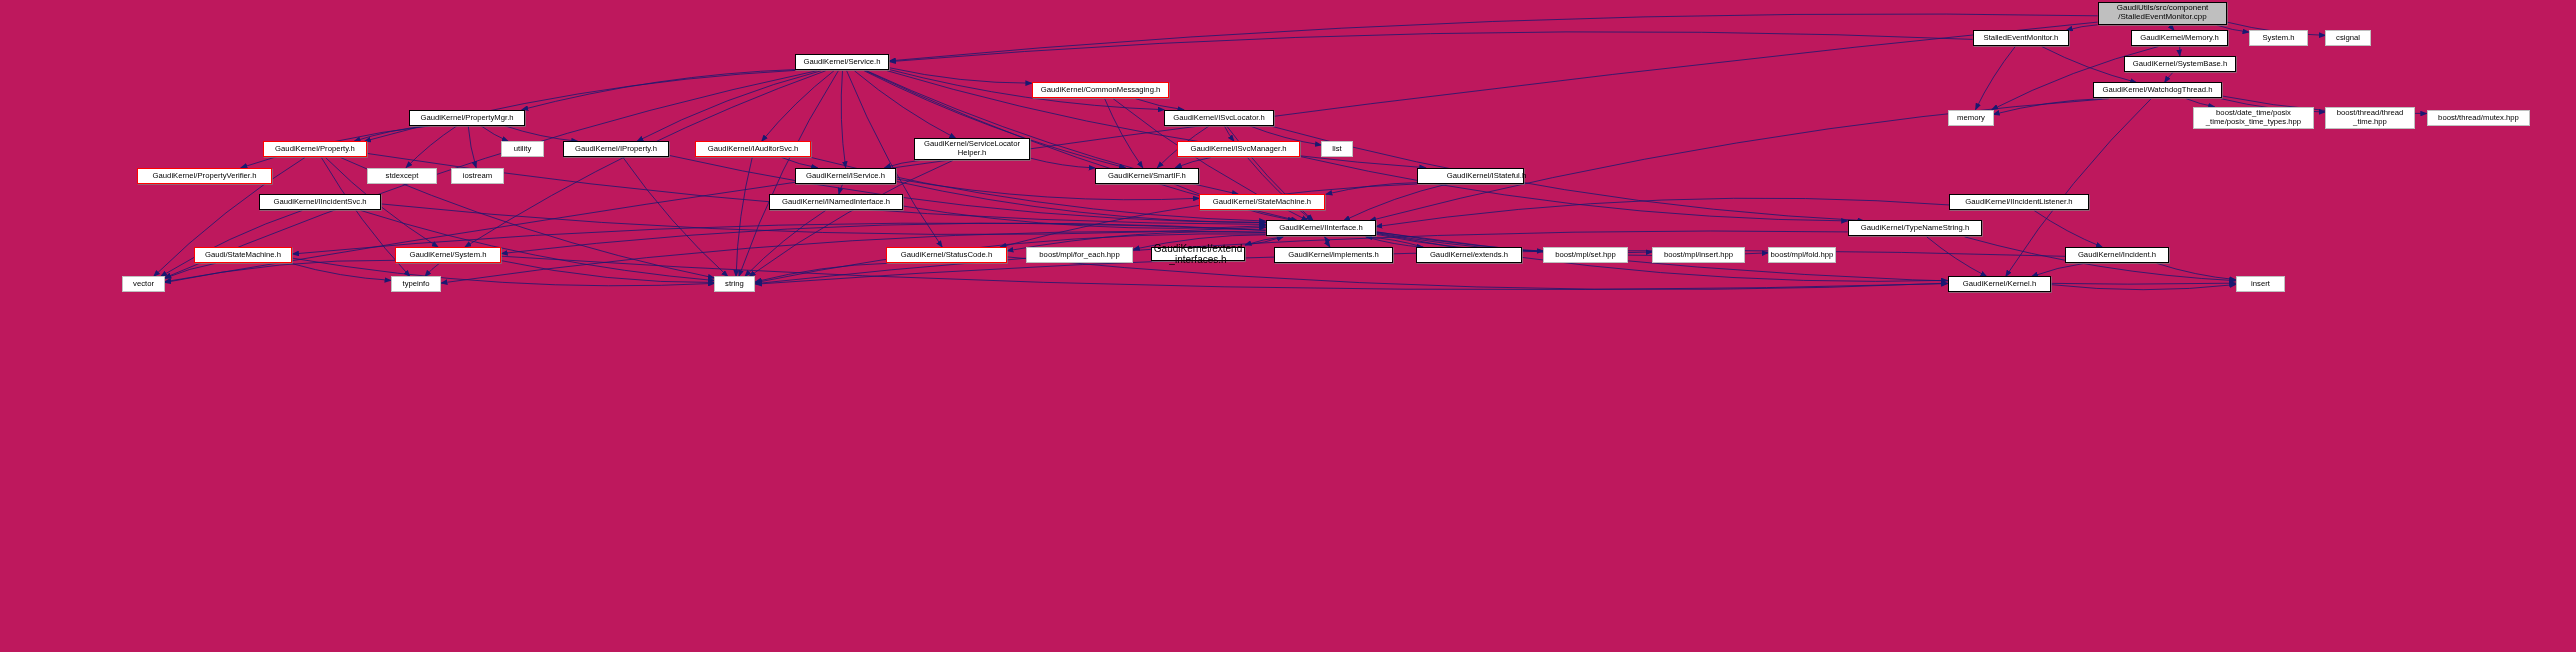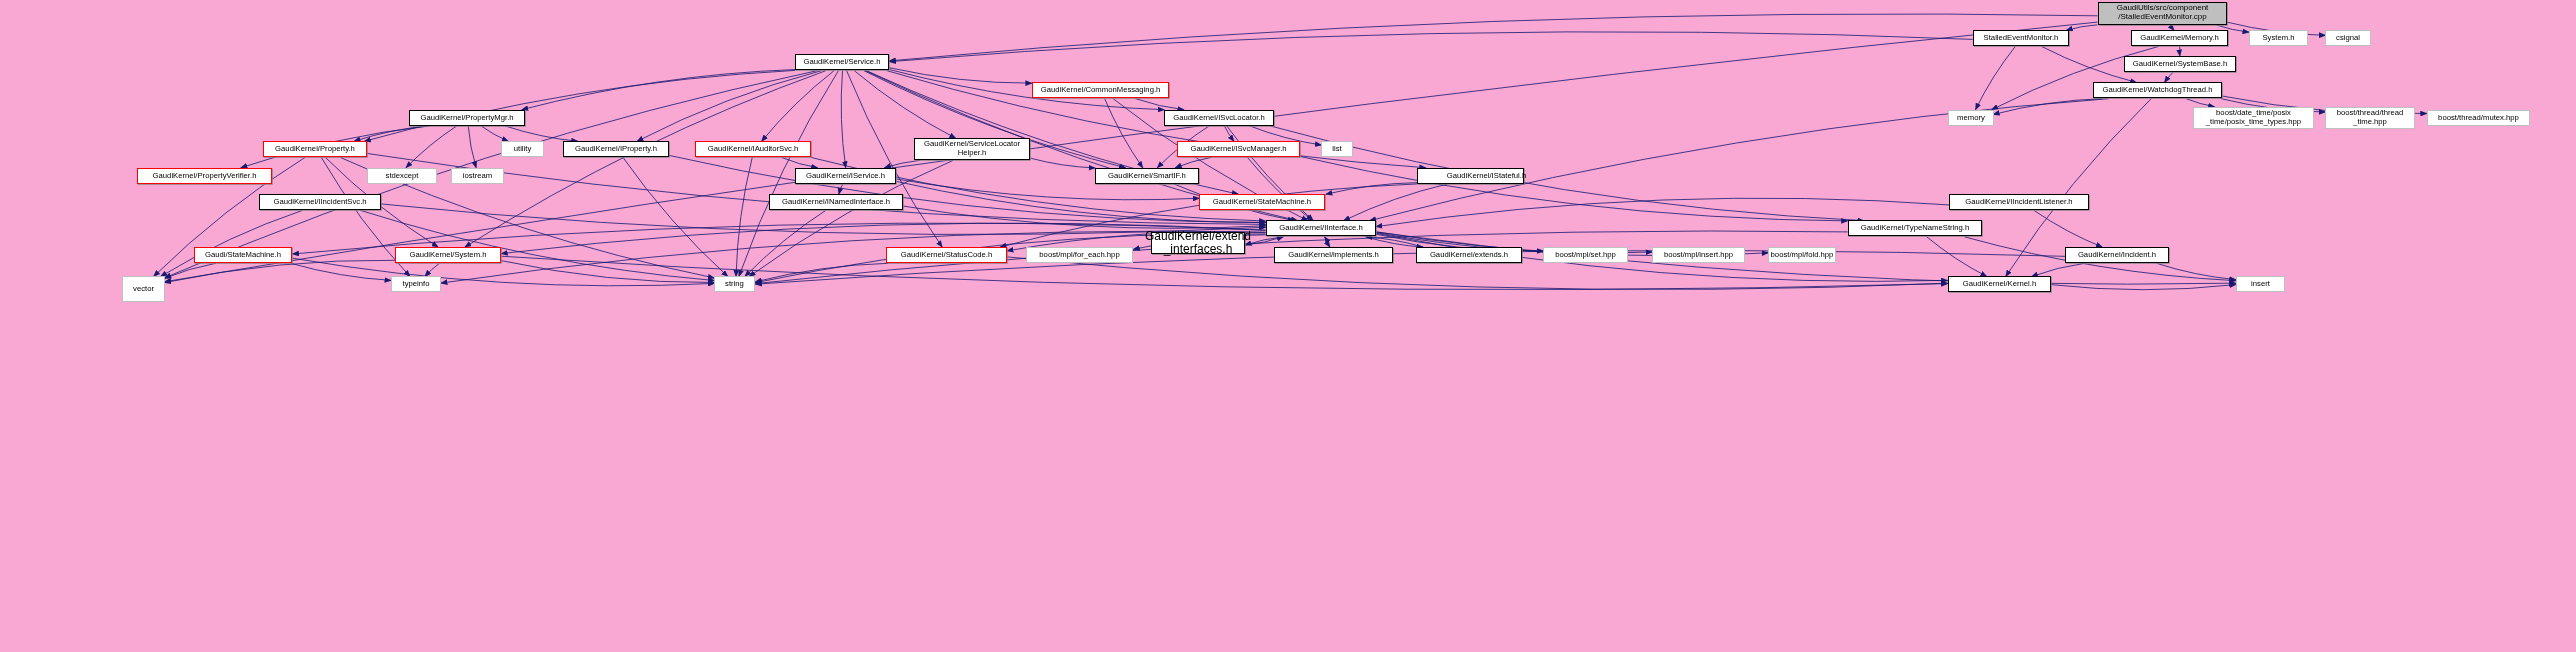--- a/index.html
+++ b/index.html
@@ -1,17 +1,17 @@
 <!DOCTYPE html>
 <html style="font-size:11.8px"><head>
 <meta charset="utf-8">
 <title>StalledEventMonitor.cpp include dependency graph</title>
 <style>
   html,body{margin:0;padding:0;background:#ffffff;}
-  #canvas{position:relative;width:2576px;height:653px;background:#f9a8d4;
+  #canvas{position:relative;width:2576px;height:653px;background:#be185d;
           font-family:"Liberation Sans",sans-serif;overflow:hidden;}
   #edges{position:absolute;left:0;top:0;width:2576px;height:653px;}
   .node{position:absolute;box-sizing:border-box;display:flex;align-items:center;
         justify-content:center;text-align:center;line-height:1.12;
         background:#ffffff;color:#000000;white-space:pre-line;}
   
   .n-solid{border:0.7px solid #000000;box-shadow:0.7px 0.7px 0 #808080;}
   
   .n-red{border:0.7px solid #ff0000;box-shadow:0.7px 0.7px 0 #808080;}
   
@@ -177,28 +177,28 @@
       <div class="node n-solid" style="left: 259px; top: 194px; width: 122px; height: 16px; font-size: 7.7px;">GaudiKernel/IIncidentSvc.h</div>
       <div class="node n-solid" style="left: 769px; top: 194px; width: 134px; height: 16px; font-size: 7.7px;">GaudiKernel/INamedInterface.h</div>
       <div class="node n-red" style="left: 1199px; top: 194px; width: 126px; height: 16px; font-size: 7.7px;">GaudiKernel/StateMachine.h</div>
       <div class="node n-solid" style="left: 1949px; top: 194px; width: 140px; height: 16px; font-size: 7.7px;">GaudiKernel/IIncidentListener.h</div>
       <div class="node n-solid" style="left: 1266px; top: 220px; width: 110px; height: 16px; font-size: 7.7px;">GaudiKernel/IInterface.h</div>
       <div class="node n-solid" style="left: 1848px; top: 220px; width: 134px; height: 16px; font-size: 7.7px;">GaudiKernel/TypeNameString.h</div>
       <div class="node n-red" style="left: 194px; top: 247px; width: 98px; height: 16px; font-size: 7.7px;">Gaudi/StateMachine.h</div>
       <div class="node n-red" style="left: 395px; top: 247px; width: 106px; height: 16px; font-size: 7.7px;">GaudiKernel/System.h</div>
       <div class="node n-red" style="left: 886px; top: 247px; width: 121px; height: 16px; font-size: 7.7px;">GaudiKernel/StatusCode.h</div>
       <div class="node n-grey" style="left: 1026px; top: 247px; width: 107px; height: 16px; font-size: 7.7px;">boost/mpl/for_each.hpp</div>
-      <div class="node n-solid" style="left: 1151px; top: 232px; width: 94px; height: 22px; font-size: 12px;">GaudiKernel/extend
+      <div class="node n-solid" style="left: 1151px; top: 247px; width: 94px; height: 14px; font-size: 10px;">GaudiKernel/extend
 _interfaces.h</div>
       <div class="node n-solid" style="left: 1274px; top: 247px; width: 119px; height: 16px; font-size: 7.7px;">GaudiKernel/implements.h</div>
       <div class="node n-solid" style="left: 1416px; top: 247px; width: 106px; height: 16px; font-size: 7.7px;">GaudiKernel/extends.h</div>
       <div class="node n-grey" style="left: 1543px; top: 247px; width: 85px; height: 16px; font-size: 7.7px;">boost/mpl/set.hpp</div>
       <div class="node n-grey" style="left: 1652px; top: 247px; width: 93px; height: 16px; font-size: 7.7px;">boost/mpl/insert.hpp</div>
       <div class="node n-grey" style="left: 1768px; top: 247px; width: 68px; height: 16px; font-size: 7.7px;">boost/mpl/fold.hpp</div>
       <div class="node n-solid" style="left: 2065px; top: 247px; width: 104px; height: 16px; font-size: 7.7px;">GaudiKernel/Incident.h</div>
-      <div class="node n-grey" style="left: 122px; top: 276px; width: 43px; height: 26px; font-size: 7.7px;">vector</div>
+      <div class="node n-grey" style="left: 122px; top: 276px; width: 43px; height: 16px; font-size: 7.7px;">vector</div>
       <div class="node n-grey" style="left: 391px; top: 276px; width: 50px; height: 16px; font-size: 7.7px;">typeinfo</div>
       <div class="node n-grey" style="left: 714px; top: 276px; width: 41px; height: 16px; font-size: 7.7px;">string</div>
       <div class="node n-solid" style="left: 1948px; top: 276px; width: 103px; height: 16px; font-size: 7.7px;">GaudiKernel/Kernel.h</div>
       <div class="node n-grey" style="left: 2236px; top: 276px; width: 49px; height: 16px; font-size: 7.7px;">insert</div>
     </div>
 </div>
 
 
 </body></html>

